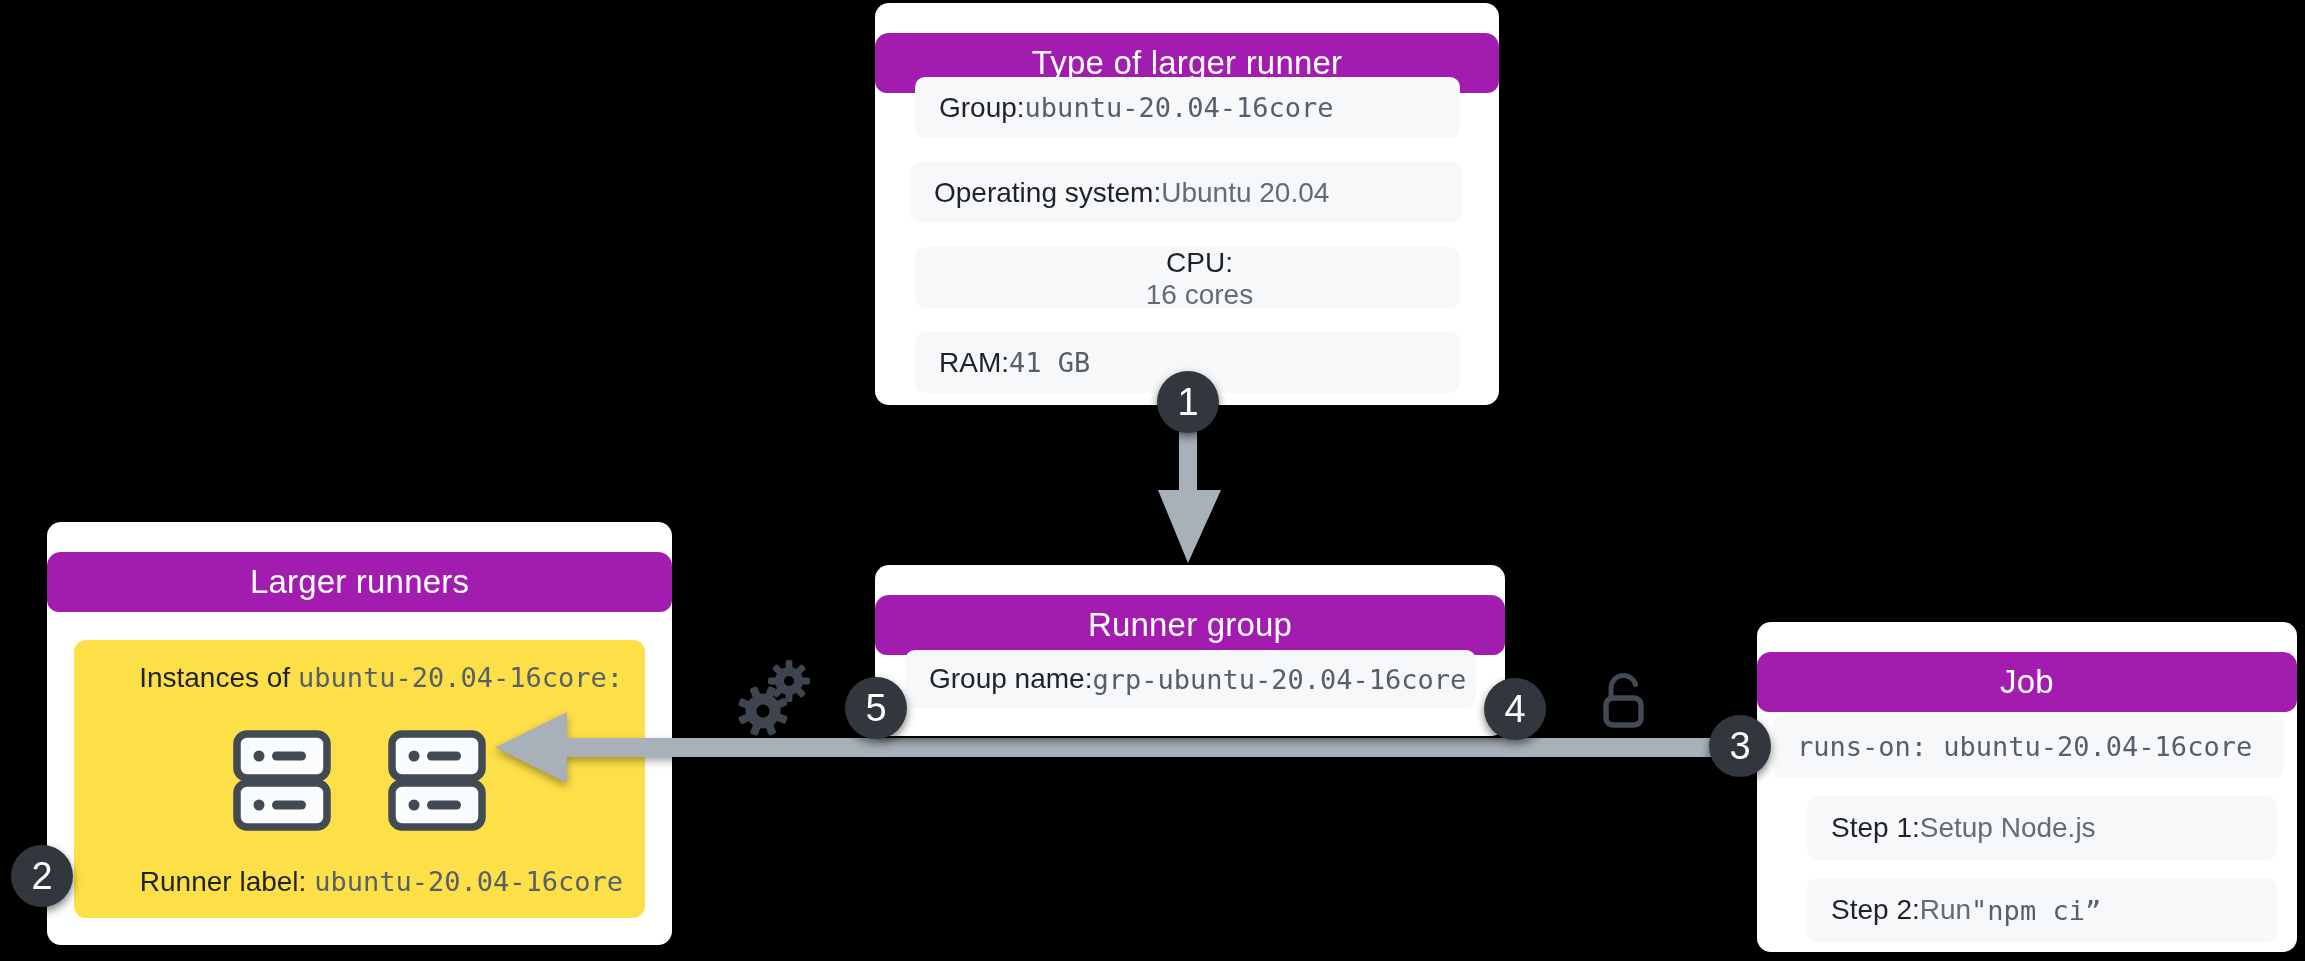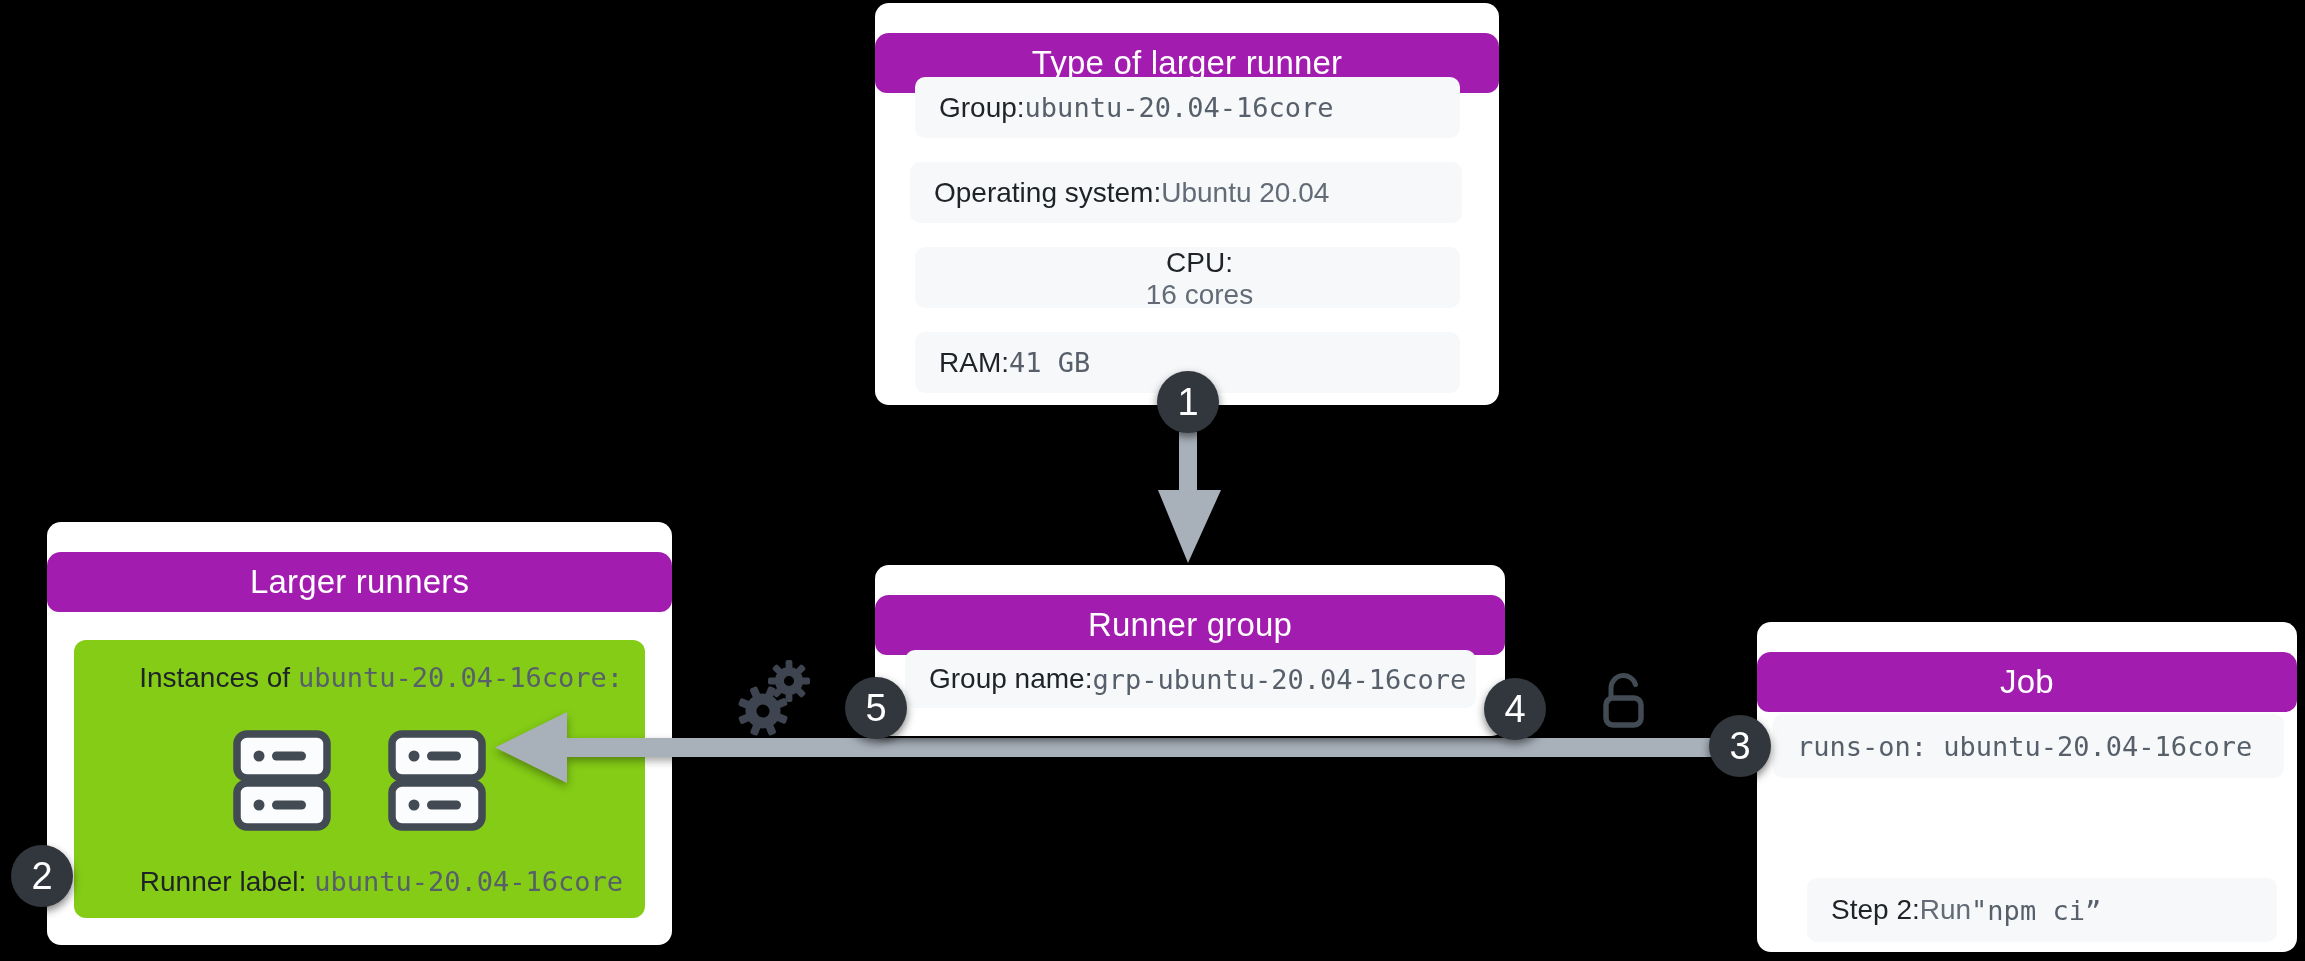--- a/index.html
+++ b/index.html
@@ -16,21 +16,21 @@
     background:#a21caf;border-radius:14px 14px 12px 12px;
     display:flex;align-items:center;justify-content:center;
     color:#ffffff;font-size:33px;font-weight:400;letter-spacing:.2px;margin-top:30px;
   }
   .row{
     position:absolute;background:#f6f8fa;border-radius:10px;
     display:flex;align-items:center;padding-left:24px;box-sizing:border-box;
     font-size:28px;white-space:nowrap;overflow:hidden;
   }
   .panel{
-    position:absolute;background:#84cc16;border-radius:12px;box-sizing:border-box;
+    position:absolute;background:#fde047;border-radius:12px;box-sizing:border-box;
     display:flex;flex-direction:column;justify-content:space-between;
     padding:22px 22px 20px 22px;font-size:28px;white-space:nowrap;
   }
   .servers-row{display:flex;justify-content:center;gap:55px;align-items:center;}
   .seg-label{color:#1f2328;}
   .seg-gray{color:#636c76;}
   .seg-mono{font-family:"DejaVu Sans Mono","Liberation Mono",monospace;color:#57606a;font-size:27px;}
   .badge{
     position:absolute;width:62px;height:62px;border-radius:50%;
     background:#31373d;color:#ffffff;display:flex;align-items:center;justify-content:center;
@@ -99,20 +99,24 @@
         <span class="seg-label">Group name: </span>
         <span class="seg-mono">grp-ubuntu-20.04-16core</span>
       </div>
   </section>
 
   <section class="card z-mid" style="left:1757px;top:622px;width:540px;height:330px;">
     <header class="card-header">Job</header>
     <div class="row" style="left:16px;top:92px;width:511px;height:64px;">
         <span class="seg-mono">runs-on: ubuntu-20.04-16core</span>
       </div>
+    <div class="row" style="left:50px;top:174px;width:470px;height:64px;">
+        <span class="seg-label">Step 1: </span>
+        <span class="seg-gray">Setup Node.js</span>
+      </div>
     <div class="row" style="left:50px;top:256px;width:470px;height:64px;">
         <span class="seg-label">Step 2: </span>
         <span class="seg-gray">Run </span>
         <span class="seg-mono">"npm ci”</span>
       </div>
   </section>
 
   <svg class="arrow-svg" style="left:1150px;top:430px;" width="80" height="135" viewBox="0 0 80 135">
     <polygon points="29,2 47,2 47,60 71,60 38,133 8,60 29,60" fill="#a8b0ba"></polygon>
   </svg>

